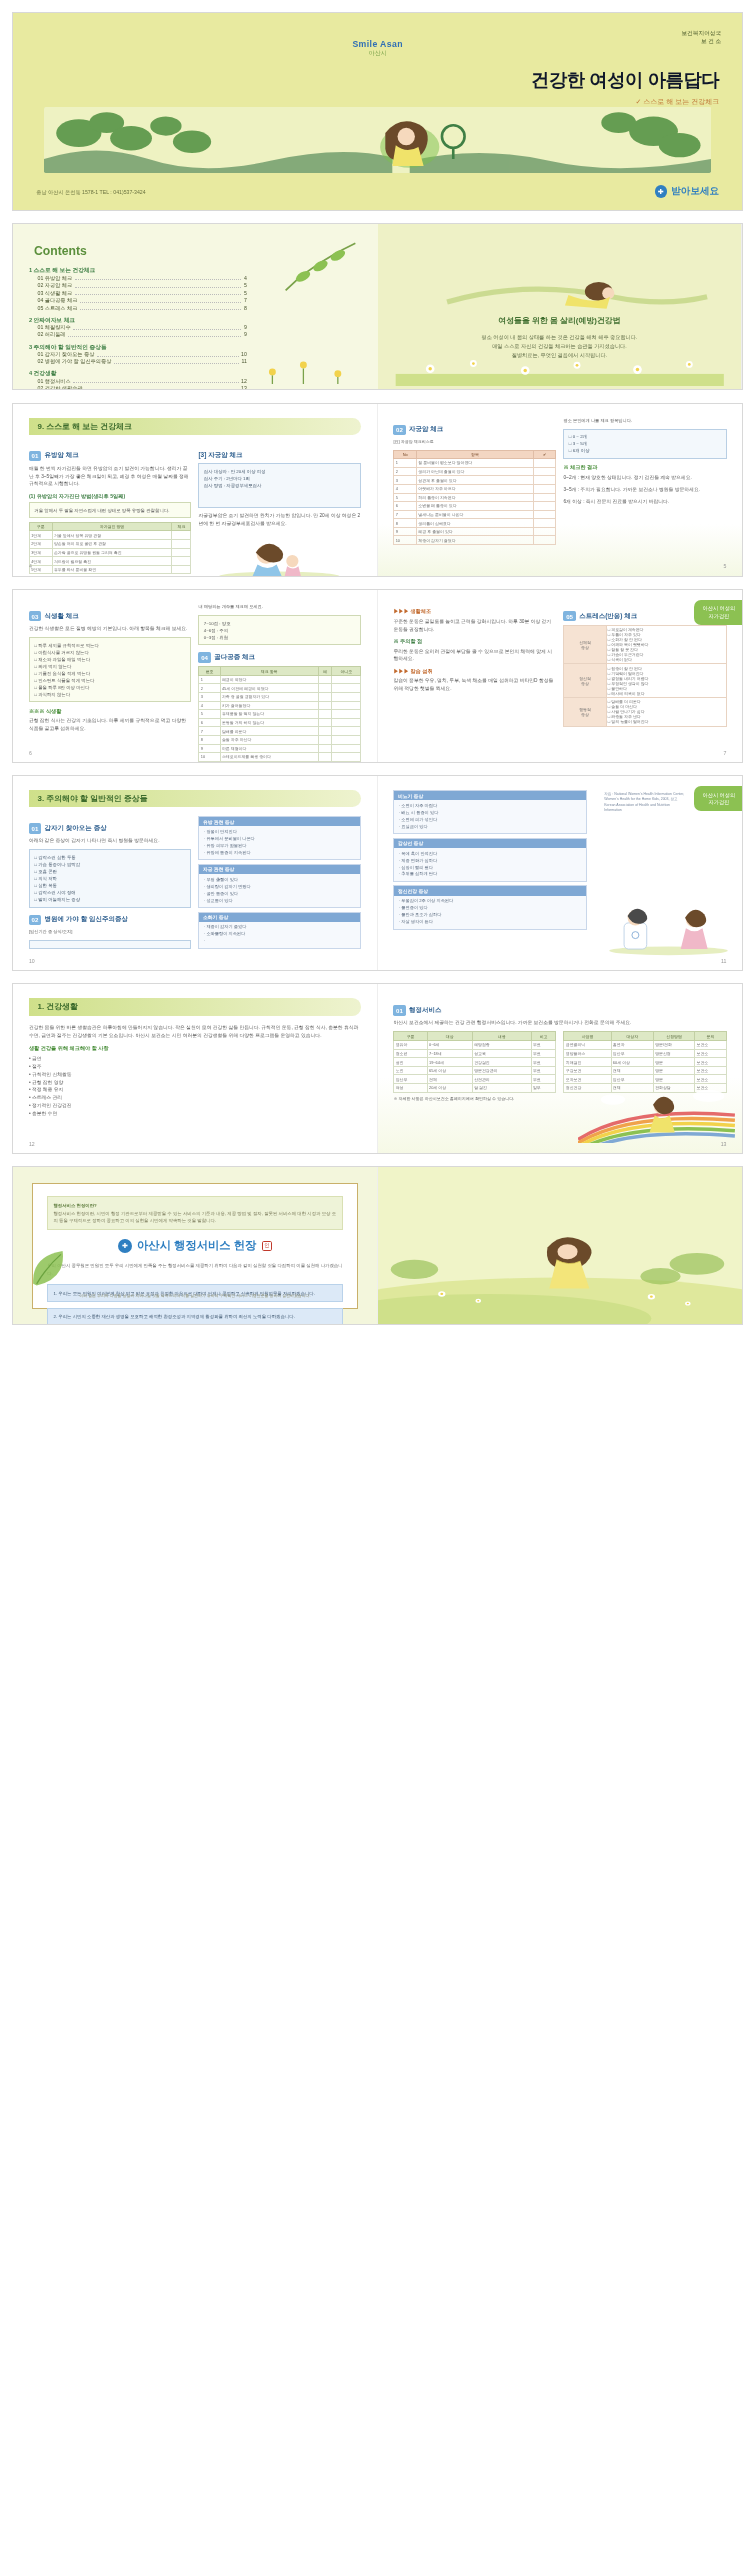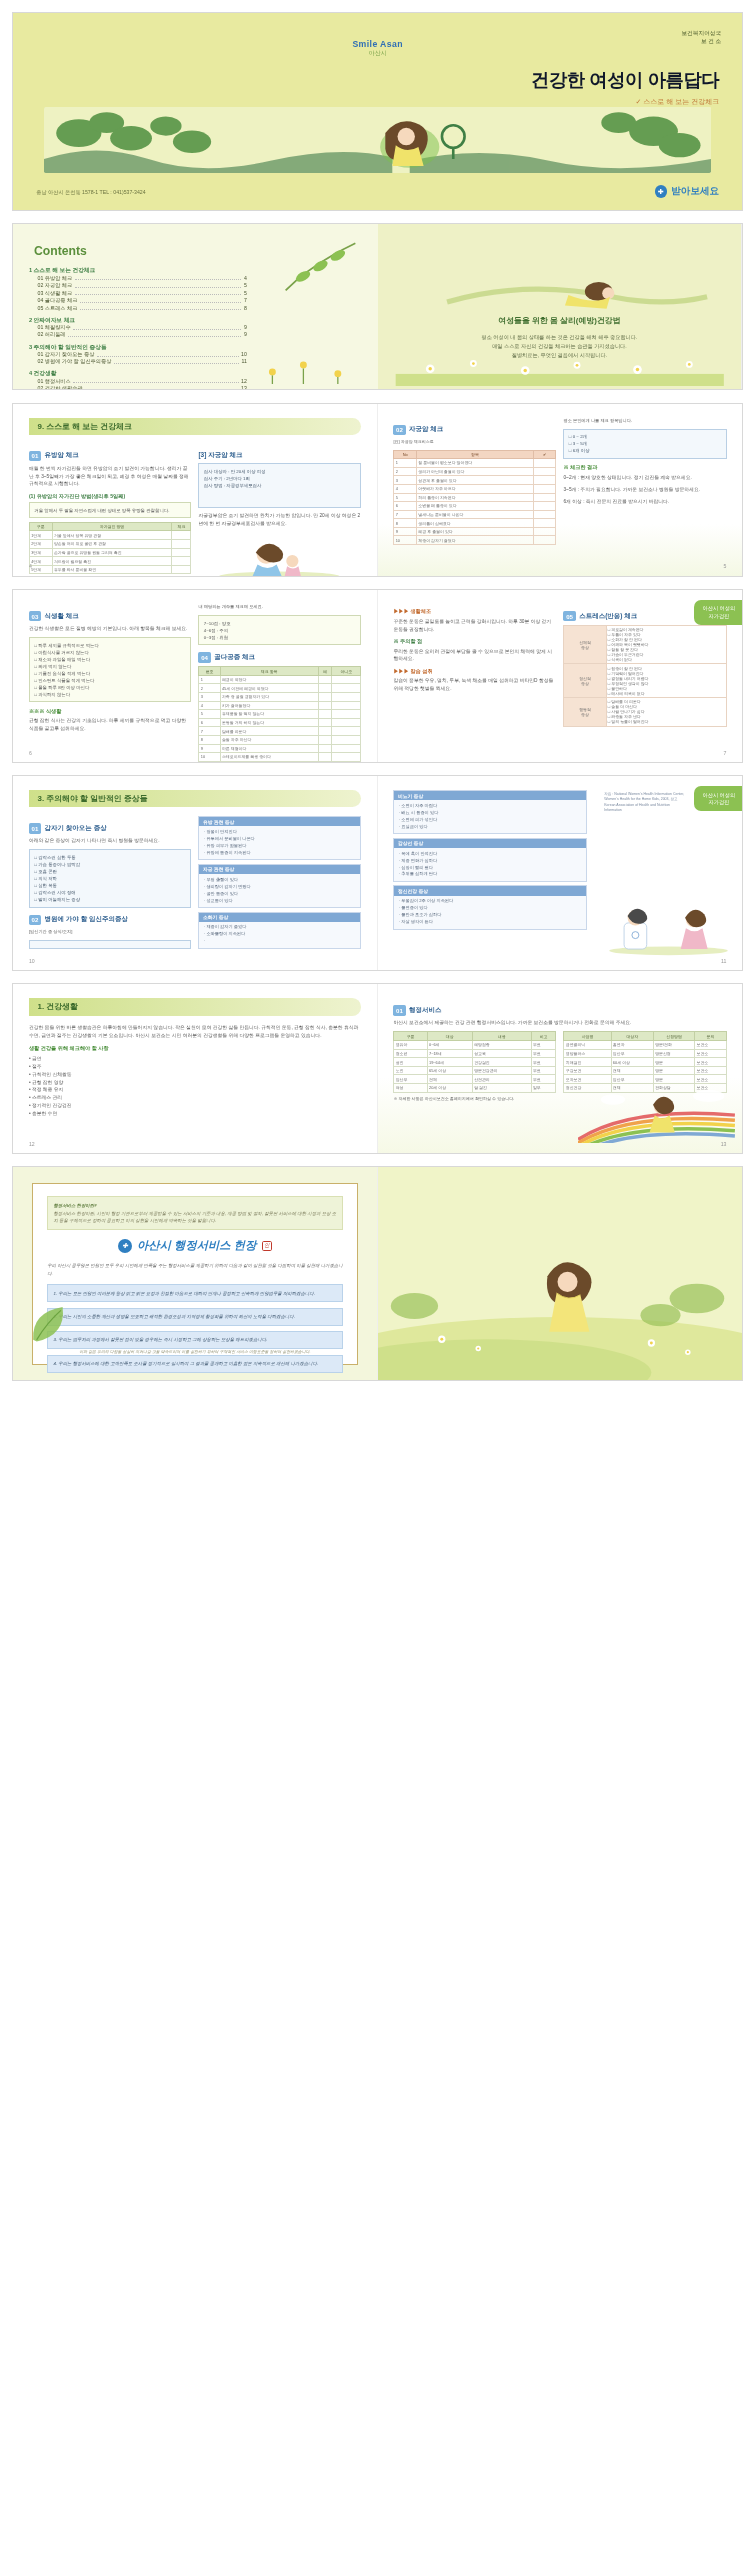--- a/index.html
+++ b/index.html
@@ -84,21 +84,21 @@
   .listbox .lb { background:#f6f9fd; font-size:4.2px; color:#55657a; padding:2.6px 4.4px; line-height:1.65; }
 
   .greenh { font-size:5.2px; color:#4b8f3c; font-weight:bold; margin:5.2px 0 2.6px 0; }
   .arrowh { font-size:5.2px; color:#c26a2e; font-weight:bold; margin:4.4px 0 2.6px 0; }
 
   
   .s3 { height: 174px; }
   .s4 { height: 174px; }
   .s5 { height: 196px; }
   .s6 { height: 171px; }
-  .s7 { height: 215px; font-style: italic; }
+  .s7 { height: 159px; }
 
   .s7 .pg.left { background:#f3f6dc; padding:15.7px 19px; }
   .s7 .pg.right { background:#f0f4c8; }
   .charter { border:1.7px solid #c9b06a; background:#fff; height:100%; padding:12.2px 14px; position:relative; }
   .charter .ch-top { font-size:4.4px; color:#7a7a5a; line-height:1.6; background:#eef3d8; border:0.9px solid #d9e0b4; padding:4.4px 5.2px; margin-bottom:8.7px; }
   .charter .ch-title { text-align:center; display:flex; align-items:center; justify-content:center; gap:5.2px; margin-bottom:8.7px; }
   .charter .ch-title .badge { width:14px;height:14px;border-radius:50%;background:#2f7fc1;color:#fff;font-size:7px;display:flex;align-items:center;justify-content:center; }
   .charter .ch-title .tx { font-size:11.3px; color:#2f7fc1; font-weight:bold; }
   .charter .ch-sub { font-size:4.4px; color:#666; line-height:1.7; margin-bottom:7px; }
   .charter .ch-item { background:#dce9f7; border:0.9px solid #b9d2ea; font-size:4.4px; color:#3c556e; line-height:1.7; padding:4.4px 5.2px; margin-bottom:5.2px; }

